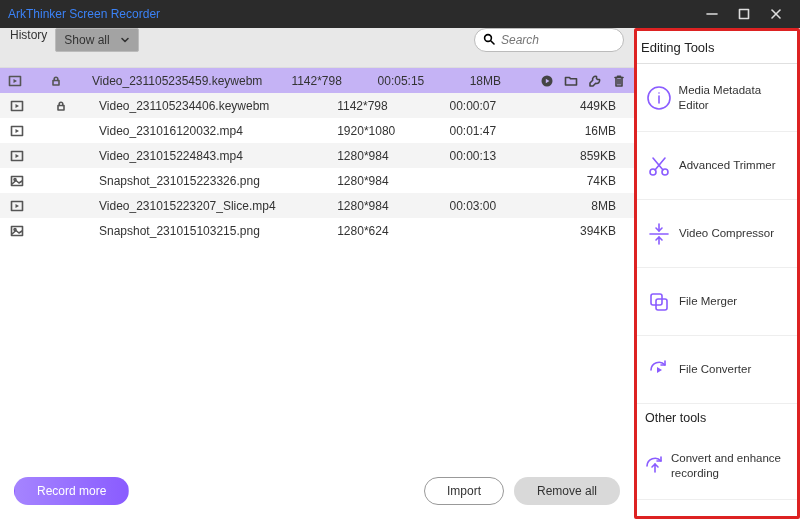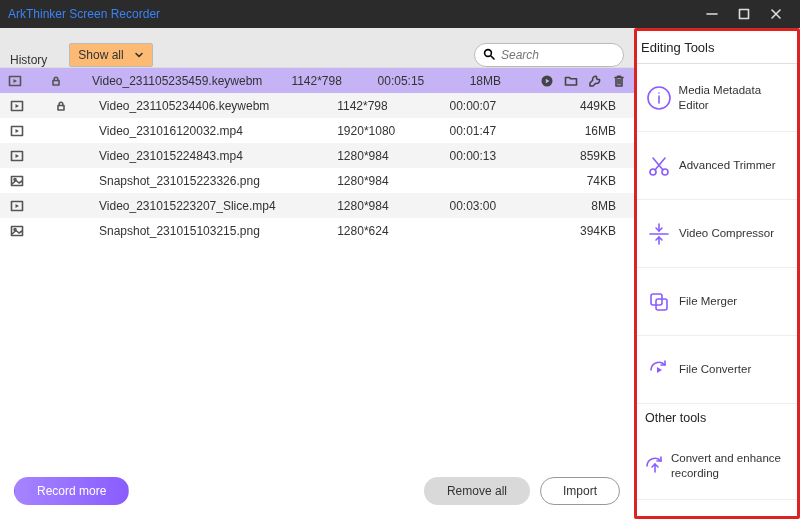--- a/index.html
+++ b/index.html
@@ -11,25 +11,25 @@
   }
   .titlebar .spacer { flex: 1; }
   .titlebar .winbtn { width: 32px; height: 28px; display:flex; align-items:center; justify-content:center; color:#ddd; }
   .titlebar .winbtn svg { width: 12px; height: 12px; }
   .content { display: flex; height: calc(519px - 28px); }
   .left {
     width: 634px; display:flex; flex-direction:column; background:#fff;
   }
   .toolbar {
     height: 40px; background:#e8e8e8; border-bottom:1px solid #ddd;
-    display:flex; align-items:flex-end; padding: 0 10px; gap:22px;
+    display:flex; align-items:flex-start; padding: 0 10px; gap:8px;
   }
   .toolbar .label { font-size: 12px; color:#333; }
   .dropdown {
-    height:24px; background:#fdba74; border:1px solid #bbb; border-radius:2px;
+    height:24px; background:#a3a3a3; border:1px solid #bbb; border-radius:2px;
     display:flex; align-items:center; padding:4px 8px; font-size:12px; color:#333;
     min-width:84px; cursor:pointer;
   }
   .dropdown .chev { margin-left:auto; display:flex; }
   .searchwrap {
     margin-left:auto; height:24px; width:150px; background:#fff; border:1px solid #bbb;
     border-radius:12px; display:flex; align-items:center; padding:0 8px; gap:6px;
   }
   .searchwrap input {
     border:none; outline:none; font-size:12px; width:100%; font-style:italic; color:#666;
@@ -265,22 +265,22 @@
           <span class="name">Snapshot_231015103215.png</span>
           <span class="res">1280*624</span>
           <span class="dur"></span>
           <span class="size">394KB</span>
         </div>
       </div>
 
     <div class="footer">
       <div class="btn btn-primary">Record more</div>
       <div class="spacer"></div>
+      <div class="btn btn-outline">Import</div>
       <div class="btn btn-grey">Remove all</div>
-      <div class="btn btn-outline">Import</div>
     </div>
   </div>
 
   <div class="right">
     <div class="head">Editing Tools</div>
     <div id="tools-list">
         <div class="tool">
           <span class="ticon">
             <svg width="28" height="28" viewBox="0 0 28 28">
               <circle cx="14" cy="14" r="11"></circle>

